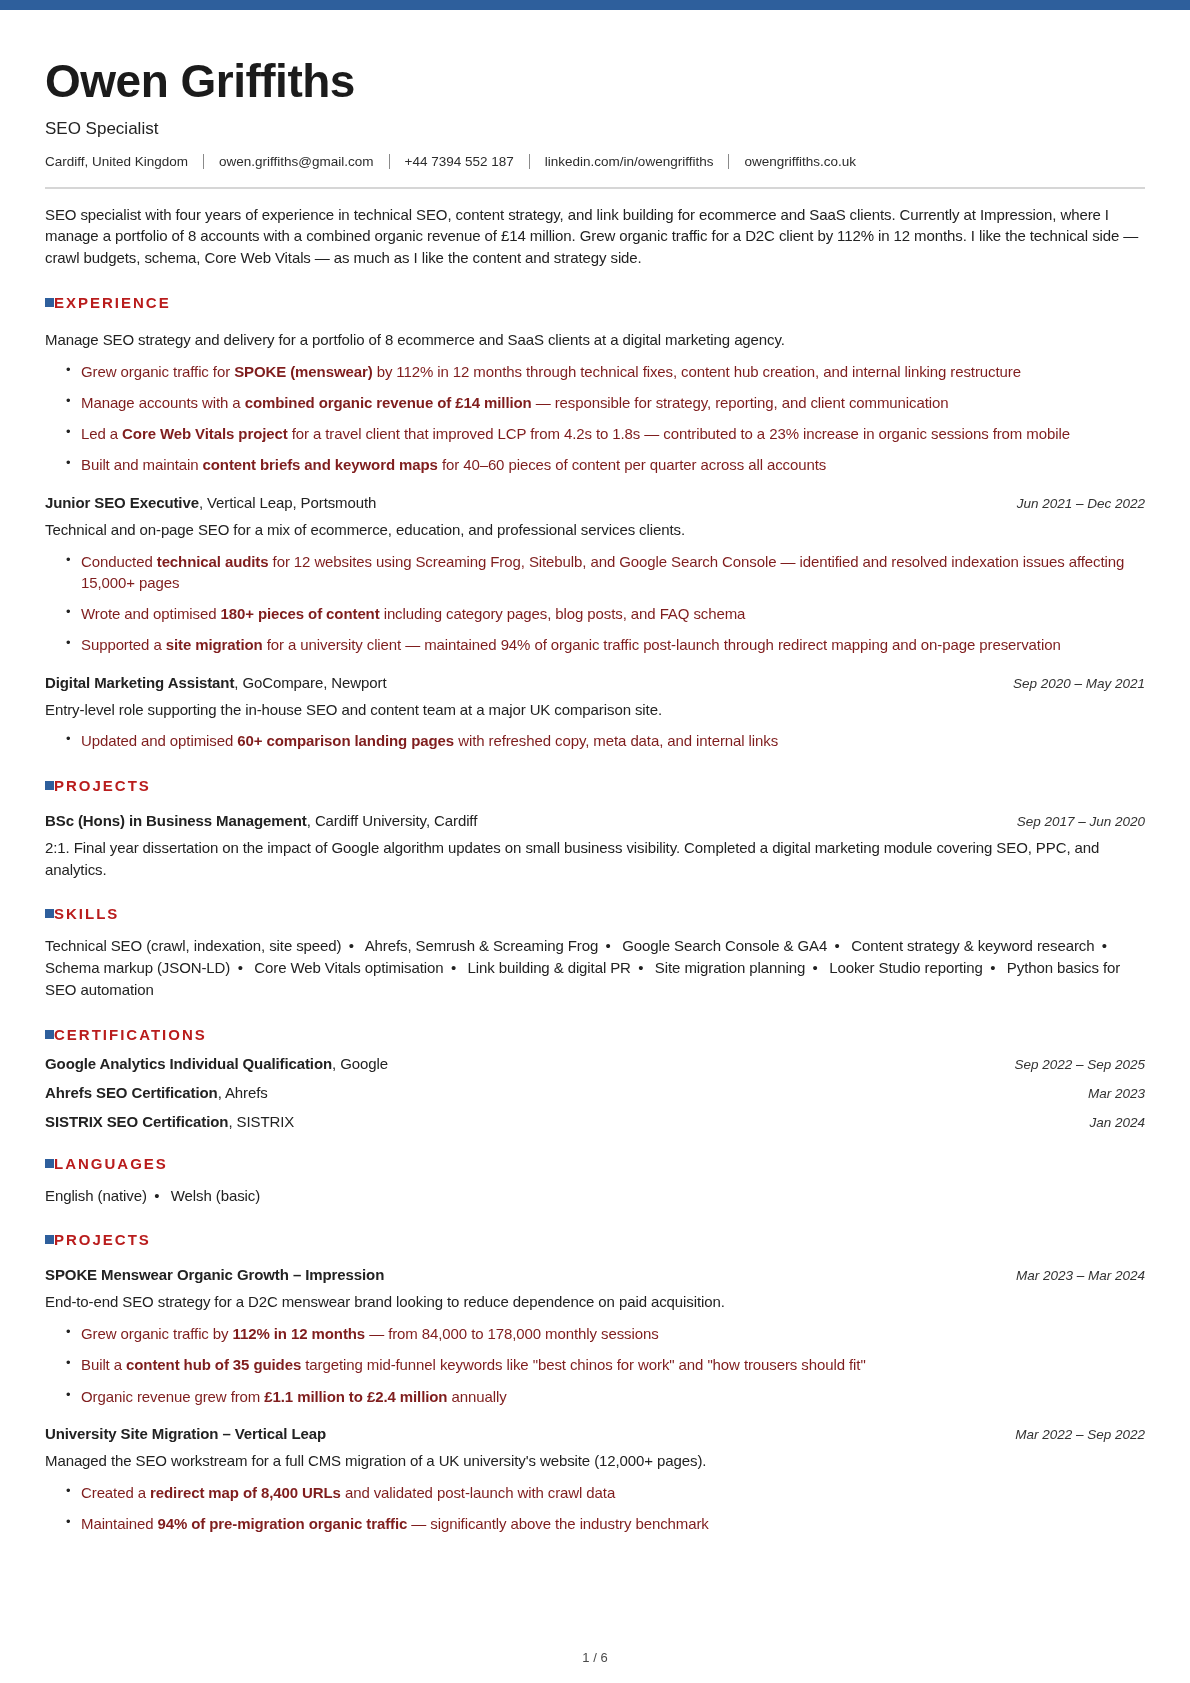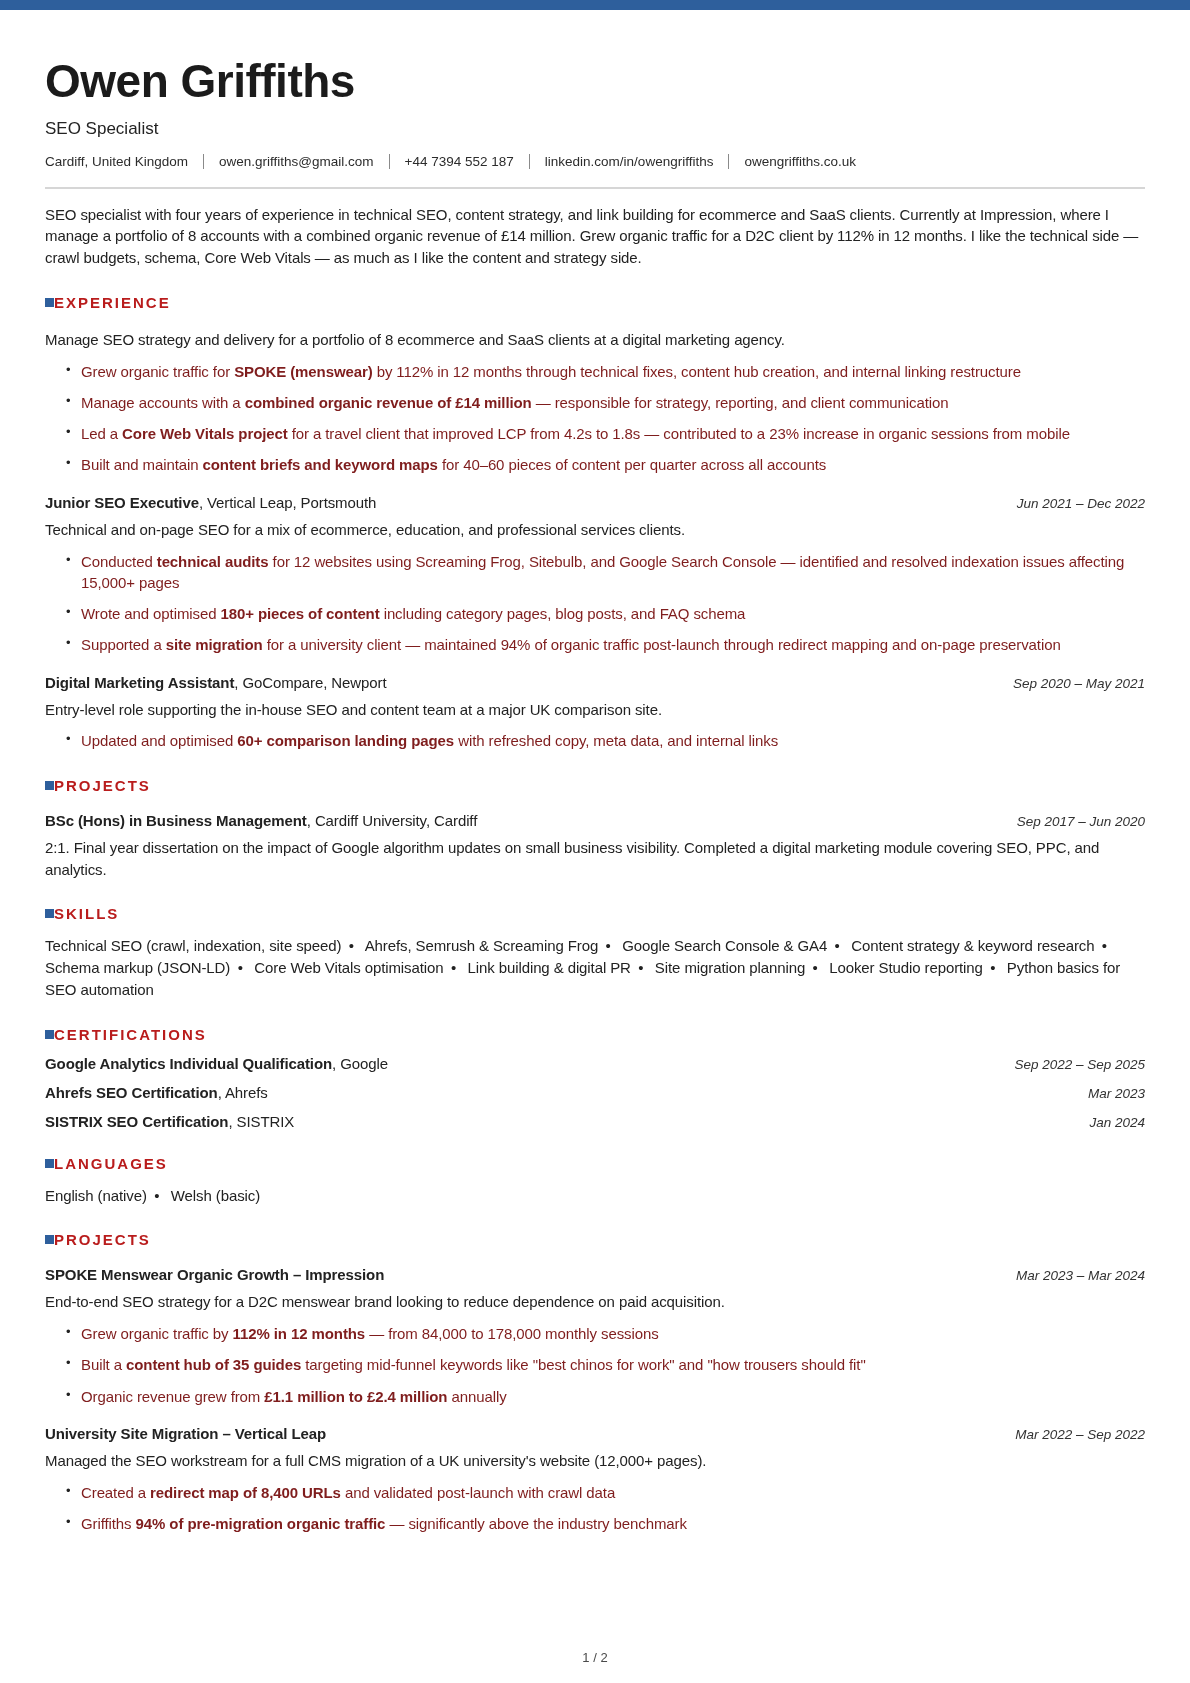--- a/index.html
+++ b/index.html
@@ -275,20 +275,20 @@
     </div>
 
     <div class="entry">
       <div class="row">
         <div class="entry-title-line"><span class="b">University Site Migration – Vertical Leap</span></div>
         <span class="dates">Mar 2022 – Sep 2022</span>
       </div>
       <div class="desc">Managed the SEO workstream for a full CMS migration of a UK university's website (12,000+ pages).</div>
       <ul class="bullets">
         <li><span>Created a </span><span class="b">redirect map of 8,400 URLs</span><span> and validated post-launch with crawl data</span></li>
-        <li><span>Griffiths </span><span class="b">94% of pre-migration organic traffic</span><span> — significantly above the industry benchmark</span></li>
+        <li><span>Maintained </span><span class="b">94% of pre-migration organic traffic</span><span> — significantly above the industry benchmark</span></li>
       </ul>
     </div>
   </div>
 
 </div>
 
-<div class="footer">1 / 2</div>
+<div class="footer">1 / 6</div>
 
 </body></html>

